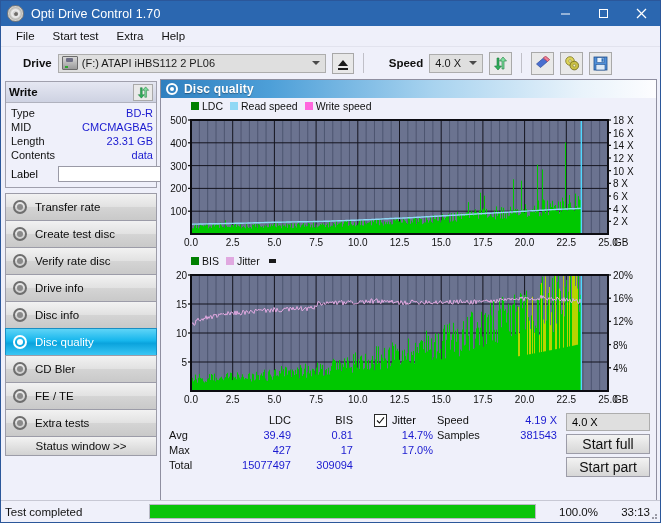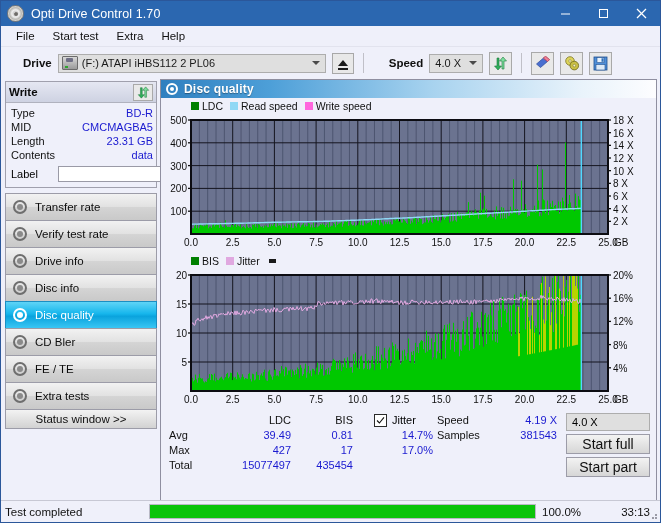--- a/index.html
+++ b/index.html
@@ -198,21 +198,21 @@
     position:absolute;left:0;bottom:0;width:659px;height:21px;
     background:#eff0fa;border-top:1px solid #c7c8d4;
     display:flex;align-items:center;font-size:11.5px;color:#111;
   }
   .sb-text{width:148px;padding-left:4px;box-sizing:border-box;}
   .sb-prog{
     flex:1;height:15px;background:#f4f4f9;border:1px solid #b9b9c6;
     box-sizing:border-box;margin-right:0;position:relative;overflow:hidden;
   }
   .sb-fill{height:100%;background:#0ac40a;}
-  .sb-pct{width:62px;padding-left:6px;box-sizing:border-box;}
+  .sb-pct{width:62px;padding-left:22px;box-sizing:border-box;text-align:right;}
   .sb-time{width:62px;text-align:right;padding-right:10px;box-sizing:border-box;}
   .grip{position:absolute;right:2px;bottom:2px;width:10px;height:10px;}
 </style>
 </head>
 <body>
 
 <div class="window">
 
   <div class="titlebar">
     <div class="title-icon"></div>
@@ -339,21 +339,28 @@
               <span class="ring"></span>
               <span class="dot"></span>
             </span>
           <span>Transfer rate</span>
         </div>
         <div class="navbtn">
           <span class="nav-ic">
               <span class="ring"></span>
               <span class="dot"></span>
             </span>
-          <span>Verify test rate</span>
+          <span>Create test disc</span>
+        </div>
+        <div class="navbtn">
+          <span class="nav-ic">
+              <span class="ring"></span>
+              <span class="dot"></span>
+            </span>
+          <span>Verify rate disc</span>
         </div>
         <div class="navbtn">
           <span class="nav-ic">
               <span class="ring"></span>
               <span class="dot"></span>
             </span>
           <span>Drive info</span>
         </div>
         <div class="navbtn">
           <span class="nav-ic">
@@ -1434,21 +1441,21 @@
               <div class="st-v">14.7%</div>
 
               <div class="st-k">Max</div>
               <div class="st-v">427</div>
               <div class="st-v">17</div>
               <div></div>
               <div class="st-v">17.0%</div>
 
               <div class="st-k">Total</div>
               <div class="st-v">15077497</div>
-              <div class="st-v">435454</div>
+              <div class="st-v">309094</div>
               <div></div>
               <div class="st-v"></div>
             </div>
           </div>
 
           <div class="stats-mid">
             <div class="sm-row">
               <span class="sm-k">Speed</span>
               <span class="sm-v">4.19 X</span>
             </div>

